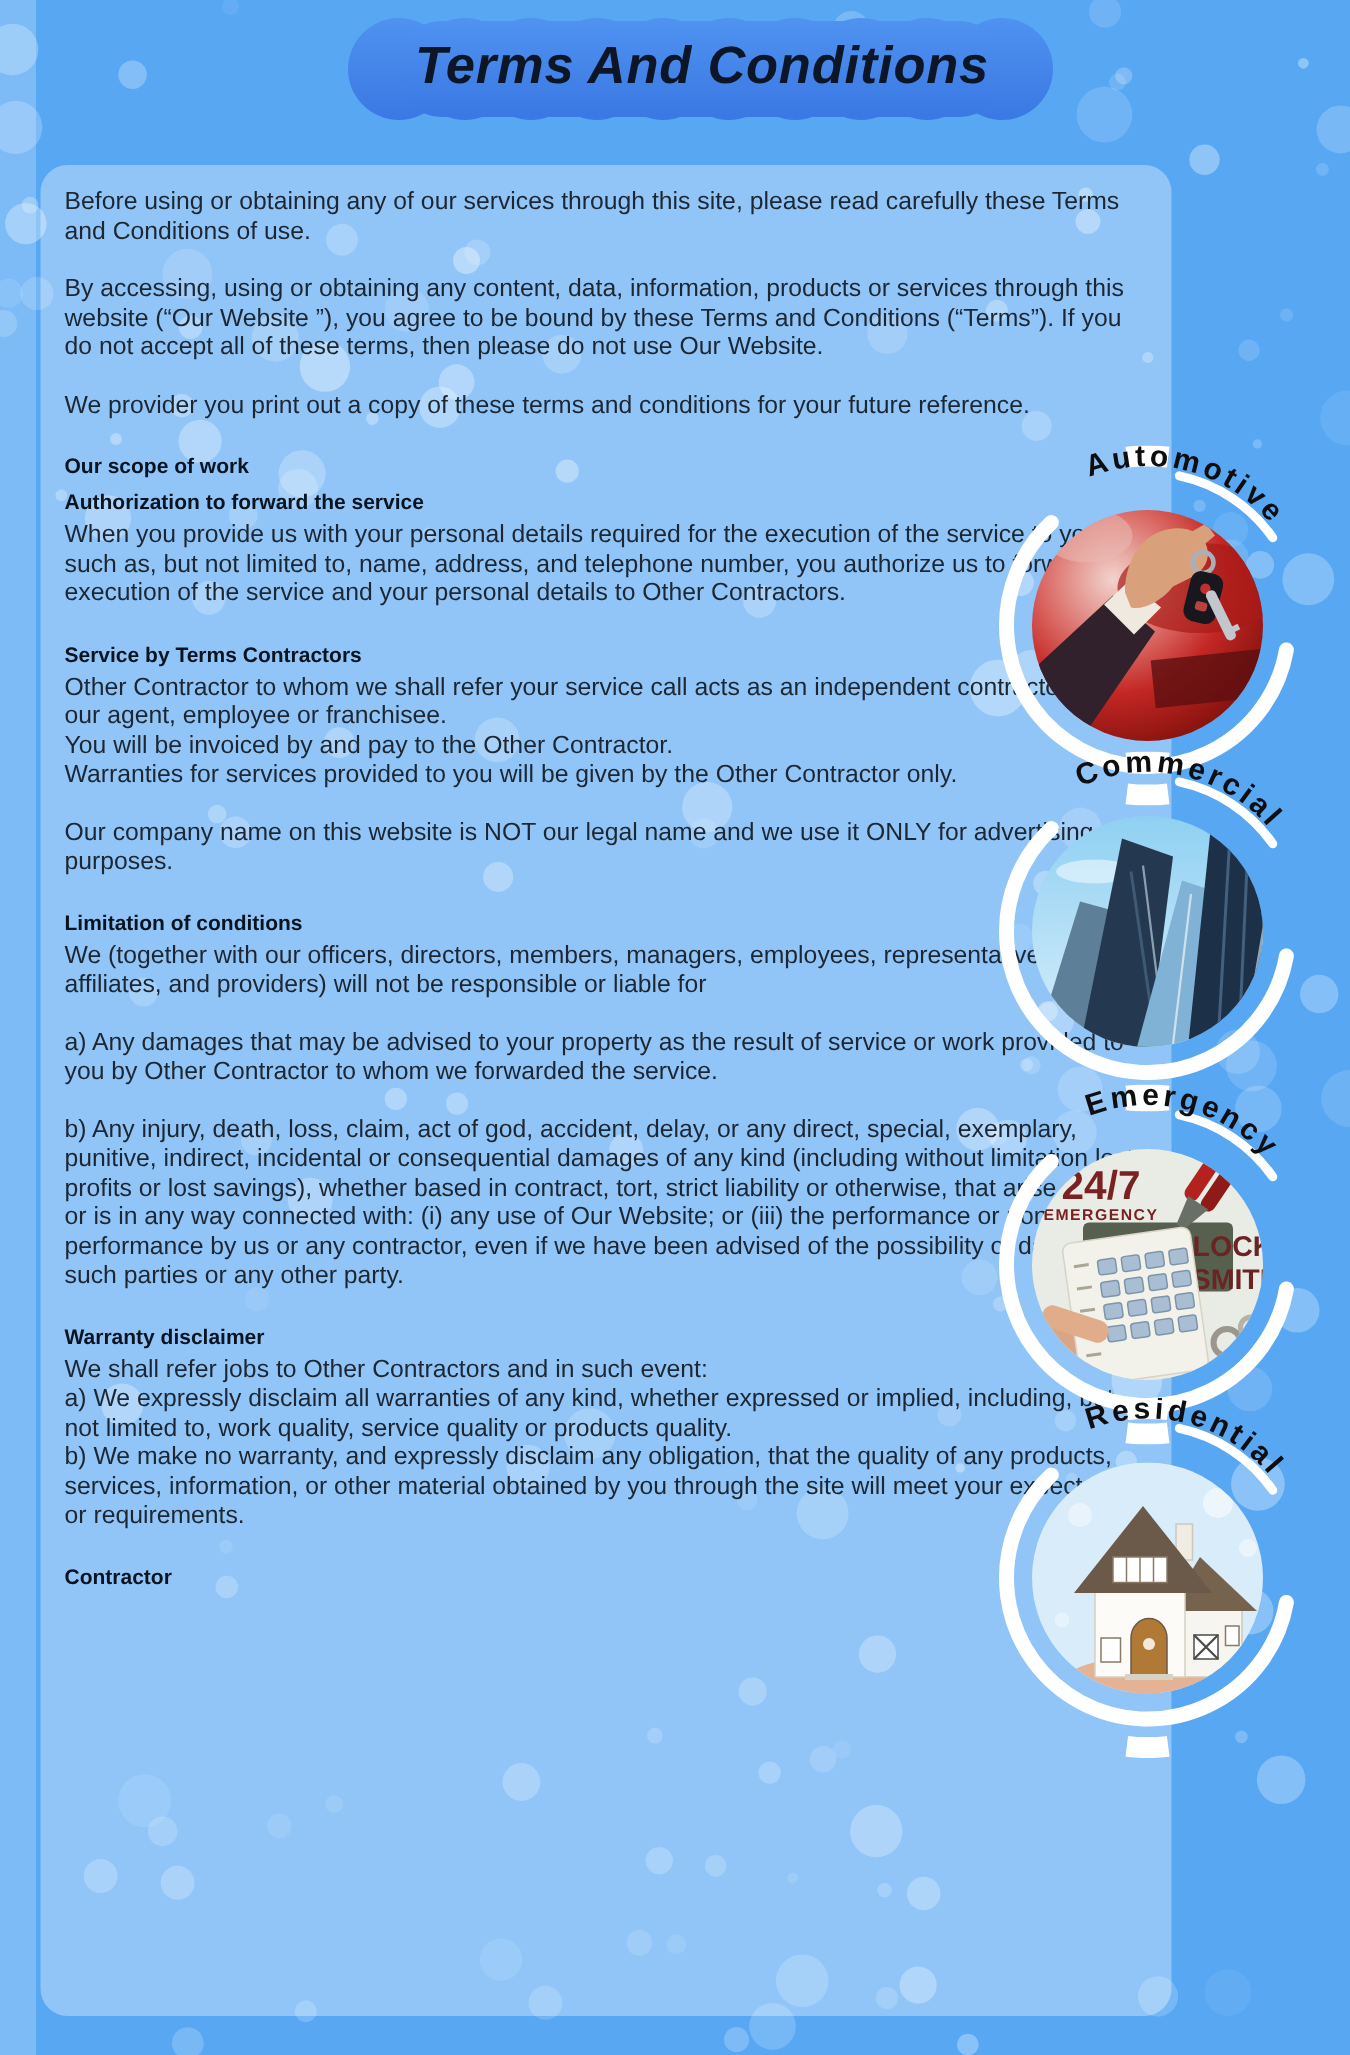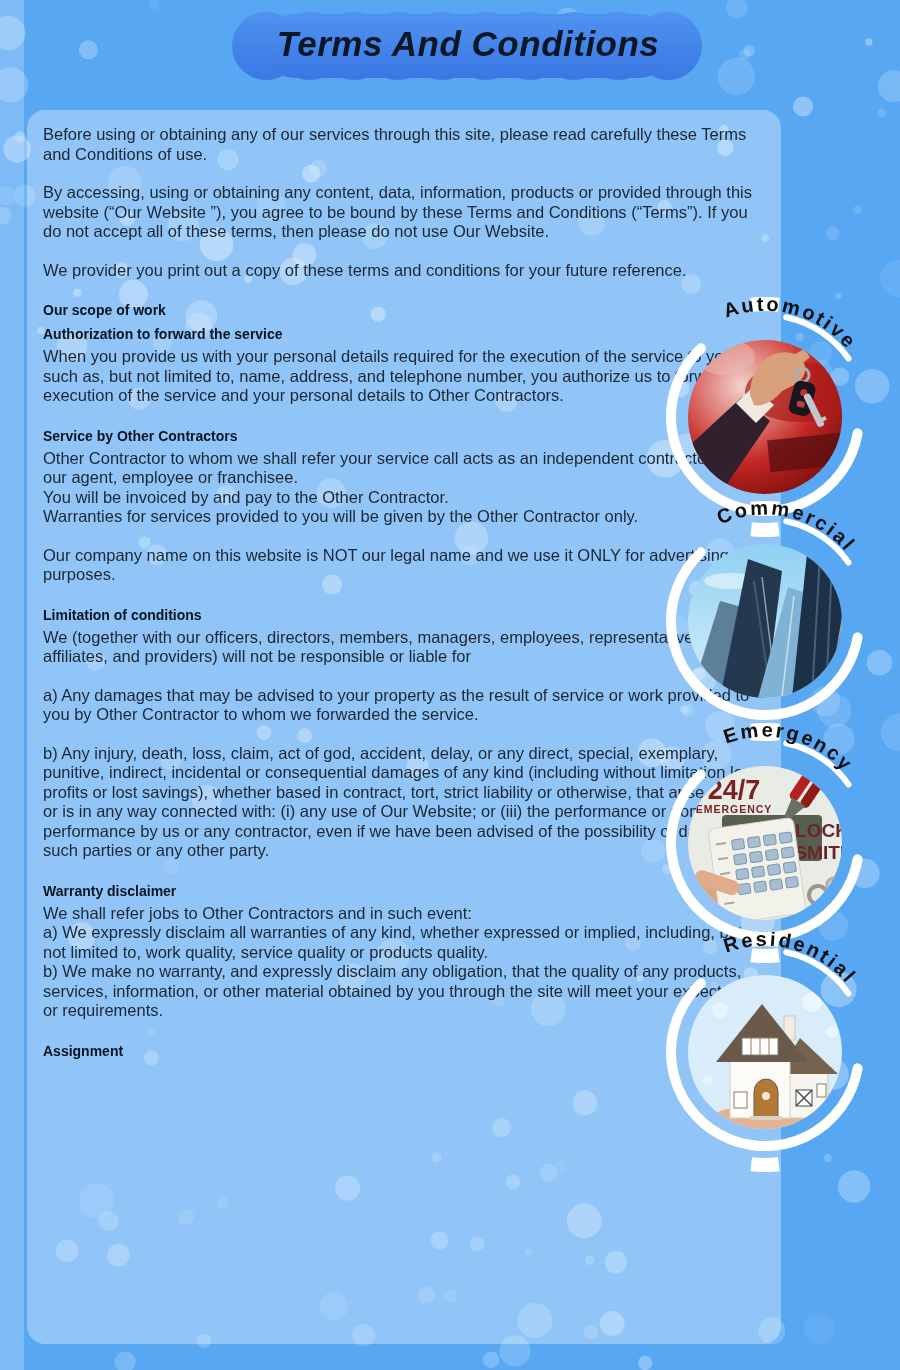--- a/index.html
+++ b/index.html
@@ -237,35 +237,35 @@
       <circle cx="440" cy="38" r="34"></circle>
       <rect x="38" y="6" width="402" height="64" rx="28"></rect>
     </g>
   </svg>
   <div class="title-text">Terms And Conditions</div>
 </div>
 
 <div class="panel">
   <div>
       <p class="para">Before using or obtaining any of our services through this site, please read carefully these Terms and Conditions of use.</p>
-      <p class="para">By accessing, using or obtaining any content, data, information, products or provided through this website (“Our Website ”), you agree to be bound by these Terms and Conditions (“Terms”). If you do not accept all of these terms, then please do not use Our Website.</p>
+      <p class="para">By accessing, using or obtaining any content, data, information, products or services through this website (“Our Website ”), you agree to be bound by these Terms and Conditions (“Terms”). If you do not accept all of these terms, then please do not use Our Website.</p>
       <p class="para">We provider you print out a copy of these terms and conditions for your future reference.</p>
     </div>
 
   <div class="section">
     <h2>Our scope of work</h2>
   </div>
   <div class="section">
     <h2>Authorization to forward the service</h2>
     <div>
         <p class="para">When you provide us with your personal details required for the execution of the service to you, such as, but not limited to, name, address, and telephone number, you authorize us to forward the execution of the service and your personal details to Other Contractors.</p>
       </div>
   </div>
   <div class="section">
-    <h2>Service by Other Contractors</h2>
+    <h2>Service by Terms Contractors</h2>
     <div>
         <p class="para">Other Contractor to whom we shall refer your service call acts as an independent contractor, not our agent, employee or franchisee.
 You will be invoiced by and pay to the Other Contractor.
 Warranties for services provided to you will be given by the Other Contractor only.</p>
         <p class="para">Our company name on this website is NOT our legal name and we use it ONLY for advertising purposes.</p>
       </div>
   </div>
   <div class="section">
     <h2>Limitation of conditions</h2>
     <div>
@@ -276,21 +276,21 @@
   </div>
   <div class="section">
     <h2>Warranty disclaimer</h2>
     <div>
         <p class="para">We shall refer jobs to Other Contractors and in such event:
 a) We expressly disclaim all warranties of any kind, whether expressed or implied, including, but not limited to, work quality, service quality or products quality.
 b) We make no warranty, and expressly disclaim any obligation, that the quality of any products, services, information, or other material obtained by you through the site will meet your expectations or requirements.</p>
       </div>
   </div>
   <div class="section">
-    <h2>Assignment</h2>
+    <h2>Contractor</h2>
   </div>
 </div>
 
 <svg id="svc-automotive" class="service" viewBox="0 0 230 240">
   <defs>
     <clipPath id="cp-a">
         <circle cx="115" cy="120" r="77"></circle>
       </clipPath>
     <path id="tp-a" d="M 23.2 67 A 106 106 0 0 1 211.1 164.8" fill="none"></path>
     <radialGradient id="g-a" cx="0.35" cy="0.3" r="0.9">

